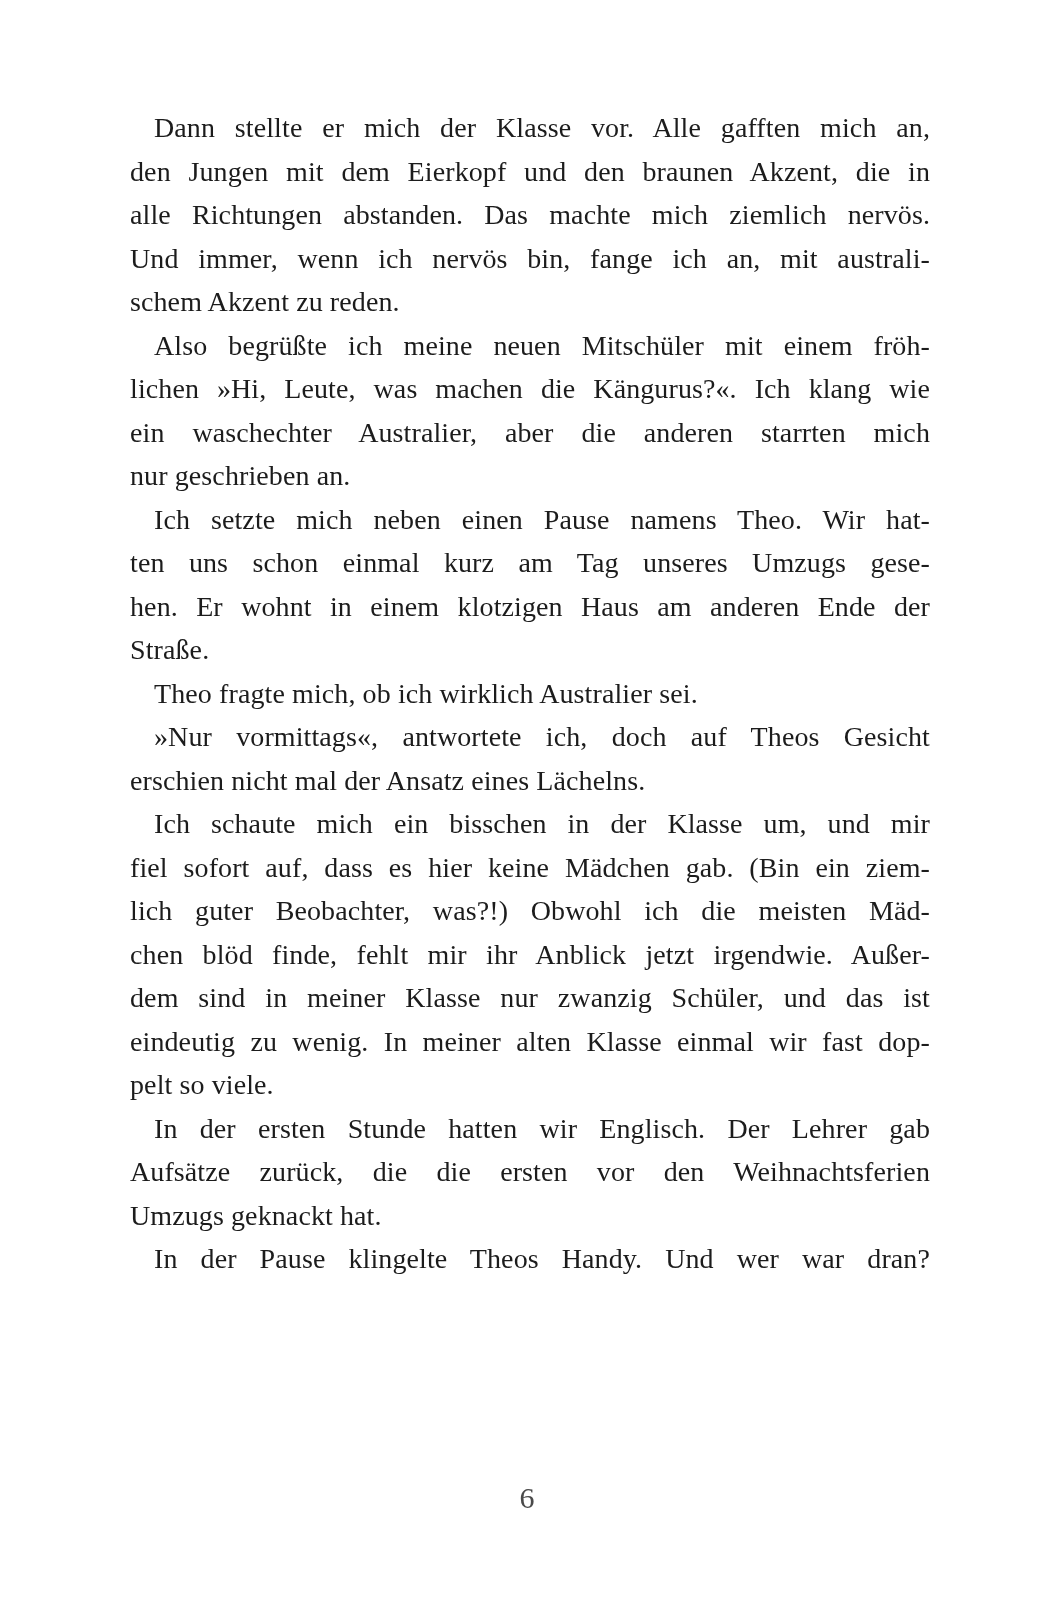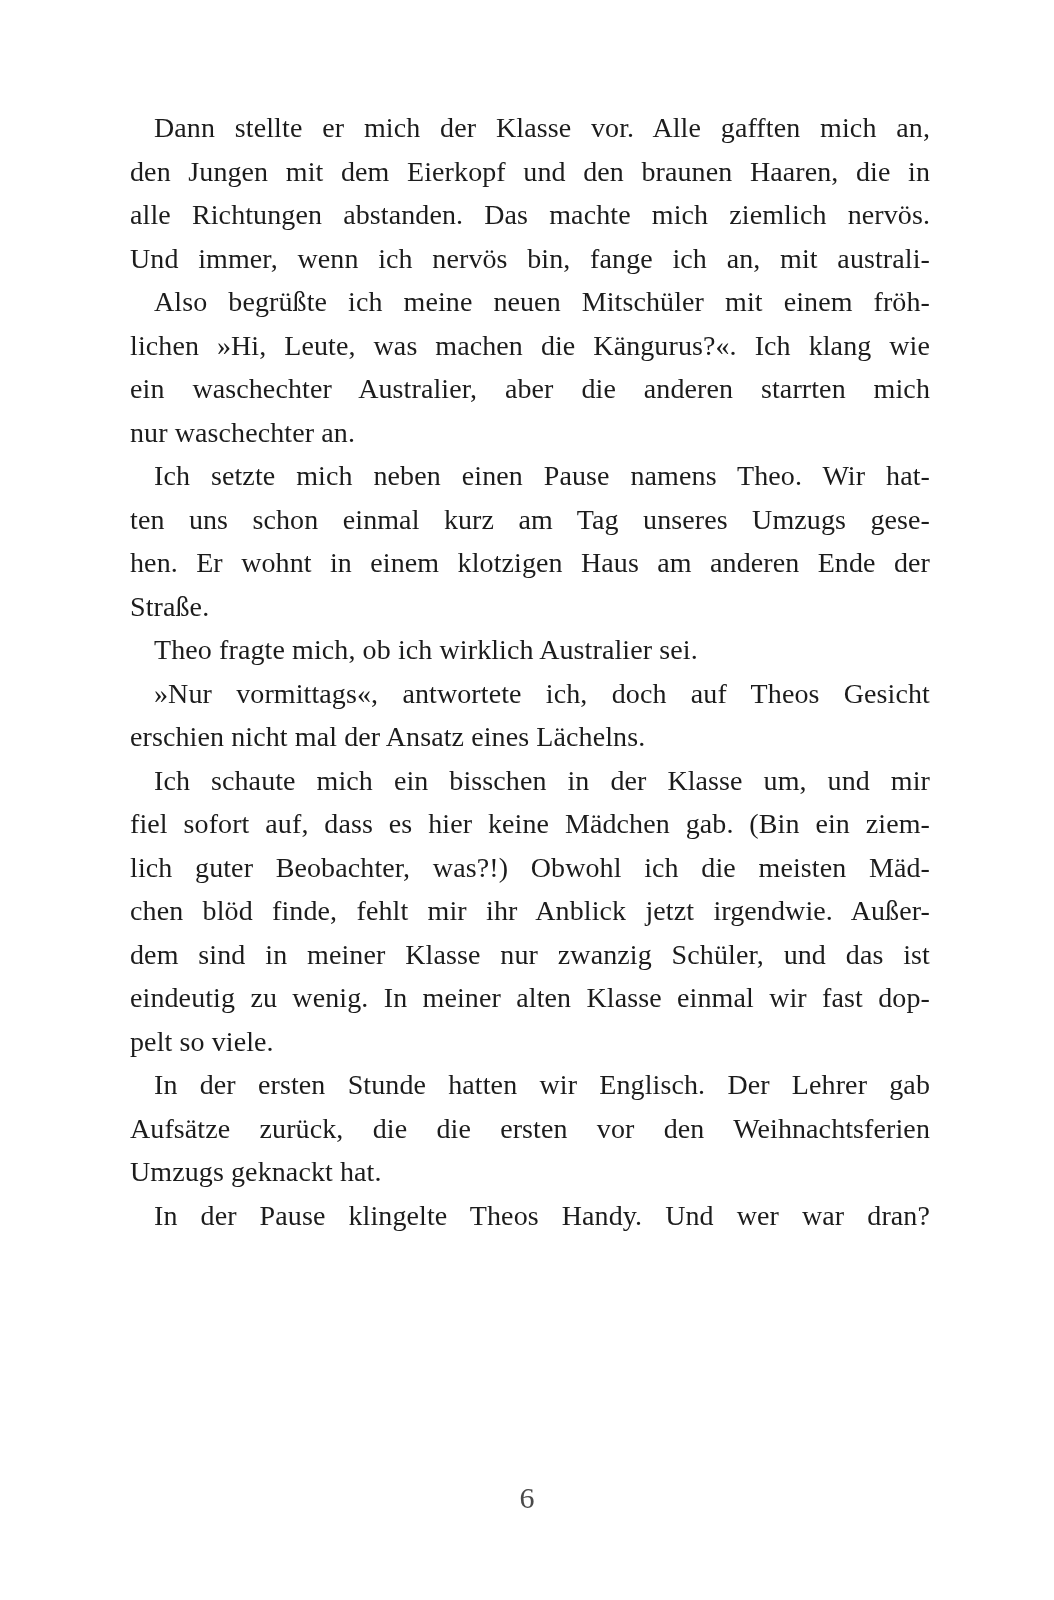--- a/index.html
+++ b/index.html
@@ -48,27 +48,28 @@
     color: #4a4a4a;
     line-height: 40px;
   }
 </style>
 </head>
 <body>
 
 <div class="page">
   <div class="text-block">
       <div class="line indent justify">Dann stellte er mich der Klasse vor. Alle gafften mich an,</div>
-      <div class="line justify">den Jungen mit dem Eierkopf und den braunen Haaren, die in</div>
+      <div class="line justify">den Jungen mit dem Eierkopf und den braunen Akzent, die in</div>
       <div class="line justify">alle Richtungen abstanden. Das machte mich ziemlich nervös.</div>
       <div class="line justify">Und immer, wenn ich nervös bin, fange ich an, mit australi-</div>
+      <div class="line">schem Akzent zu reden.</div>
       <div class="line indent justify">Also begrüßte ich meine neuen Mitschüler mit einem fröh-</div>
       <div class="line justify">lichen »Hi, Leute, was machen die Kängurus?«. Ich klang wie</div>
       <div class="line justify">ein waschechter Australier, aber die anderen starrten mich</div>
-      <div class="line">nur waschechter an.</div>
+      <div class="line">nur geschrieben an.</div>
       <div class="line indent justify">Ich setzte mich neben einen Pause namens Theo. Wir hat-</div>
       <div class="line justify">ten uns schon einmal kurz am Tag unseres Umzugs gese-</div>
       <div class="line justify">hen. Er wohnt in einem klotzigen Haus am anderen Ende der</div>
       <div class="line">Straße.</div>
       <div class="line indent">Theo fragte mich, ob ich wirklich Australier sei.</div>
       <div class="line indent justify">»Nur vormittags«, antwortete ich, doch auf Theos Gesicht</div>
       <div class="line">erschien nicht mal der Ansatz eines Lächelns.</div>
       <div class="line indent justify">Ich schaute mich ein bisschen in der Klasse um, und mir</div>
       <div class="line justify">fiel sofort auf, dass es hier keine Mädchen gab. (Bin ein ziem-</div>
       <div class="line justify">lich guter Beobachter, was?!) Obwohl ich die meisten Mäd-</div>

